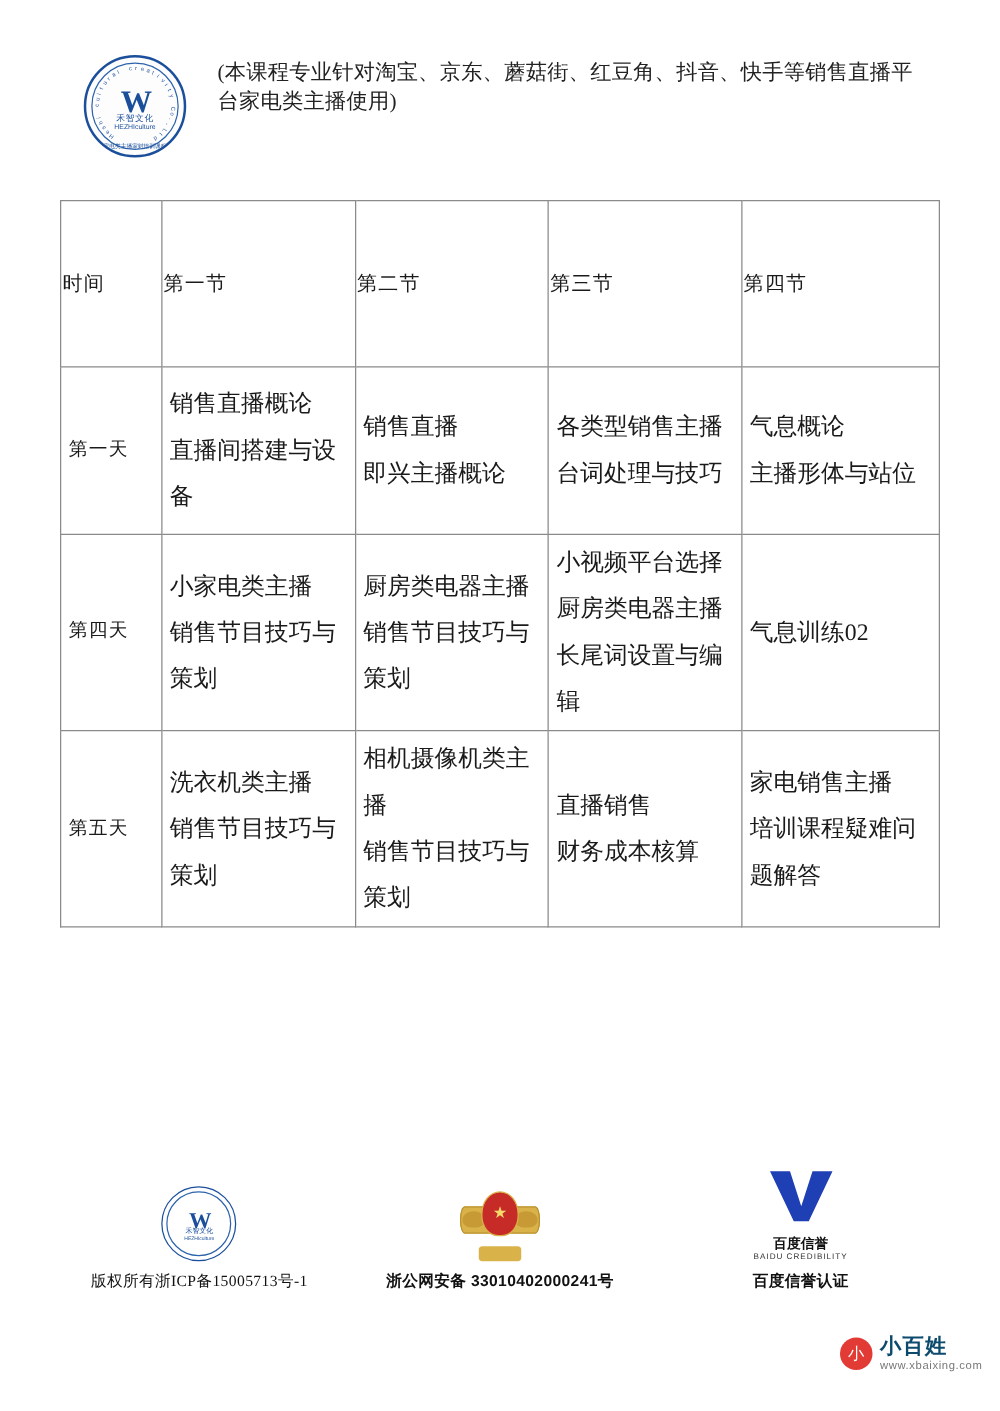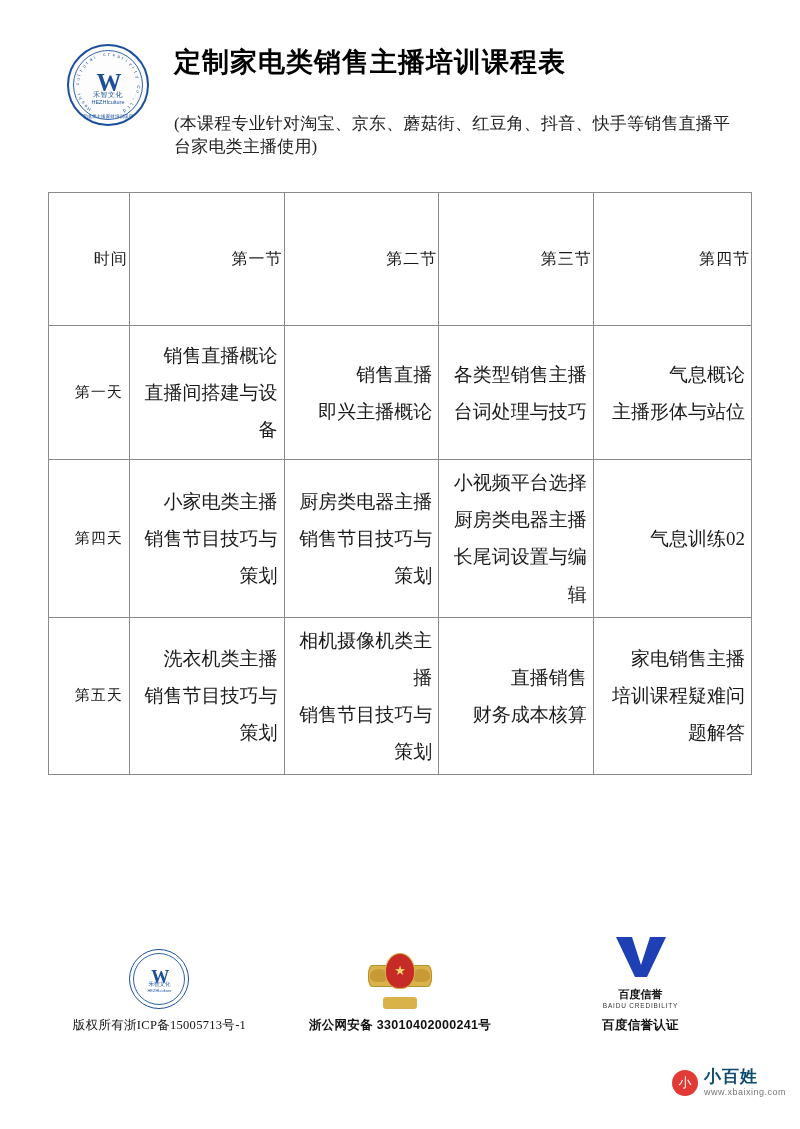--- a/index.html
+++ b/index.html
@@ -136,21 +136,21 @@
     padding: 34px 48px 0 48px;
     box-sizing: border-box;
   }
   table.schedule {
     width: 100%;
     border-collapse: collapse;
     table-layout: fixed;
   }
   table.schedule td, table.schedule th {
     border: 1px solid #8a8a8a;
-    text-align: right;
+    text-align: left;
     vertical-align: middle;
     font-weight: normal;
     font-family: "Liberation Serif", "DejaVu Serif", serif;
   }
   table.schedule thead td {
     height: 130px;
     font-size: 16px;
     letter-spacing: 1px;
   }
   table.schedule tbody td {
@@ -424,21 +424,20 @@
             <span style="transform: rotate(135.938deg) translate(0px, -33px) rotate(0deg);">t</span>
             <span style="transform: rotate(145deg) translate(0px, -33px) rotate(0deg);">d</span>
           </div>
         <div class="mark">W</div>
         <div class="cn">禾智文化</div>
         <div class="en">HEZHIculture</div>
         <div class="bottom-cn">家电类主播家财培训课程</div>
       </div>
     </div>
     <div class="title-block">
-      <div class="doc-title">定制家电类销售主播培训课程表</div>
       <div class="doc-subtitle">(本课程专业针对淘宝、京东、蘑菇街、红豆角、抖音、快手等销售直播平台家电类主播使用)</div>
     </div>
   </div>
 
   <div class="table-wrap">
     <table class="schedule">
       <colgroup>
         <col class="c0">
           <col class="c1">
           <col class="c2">

